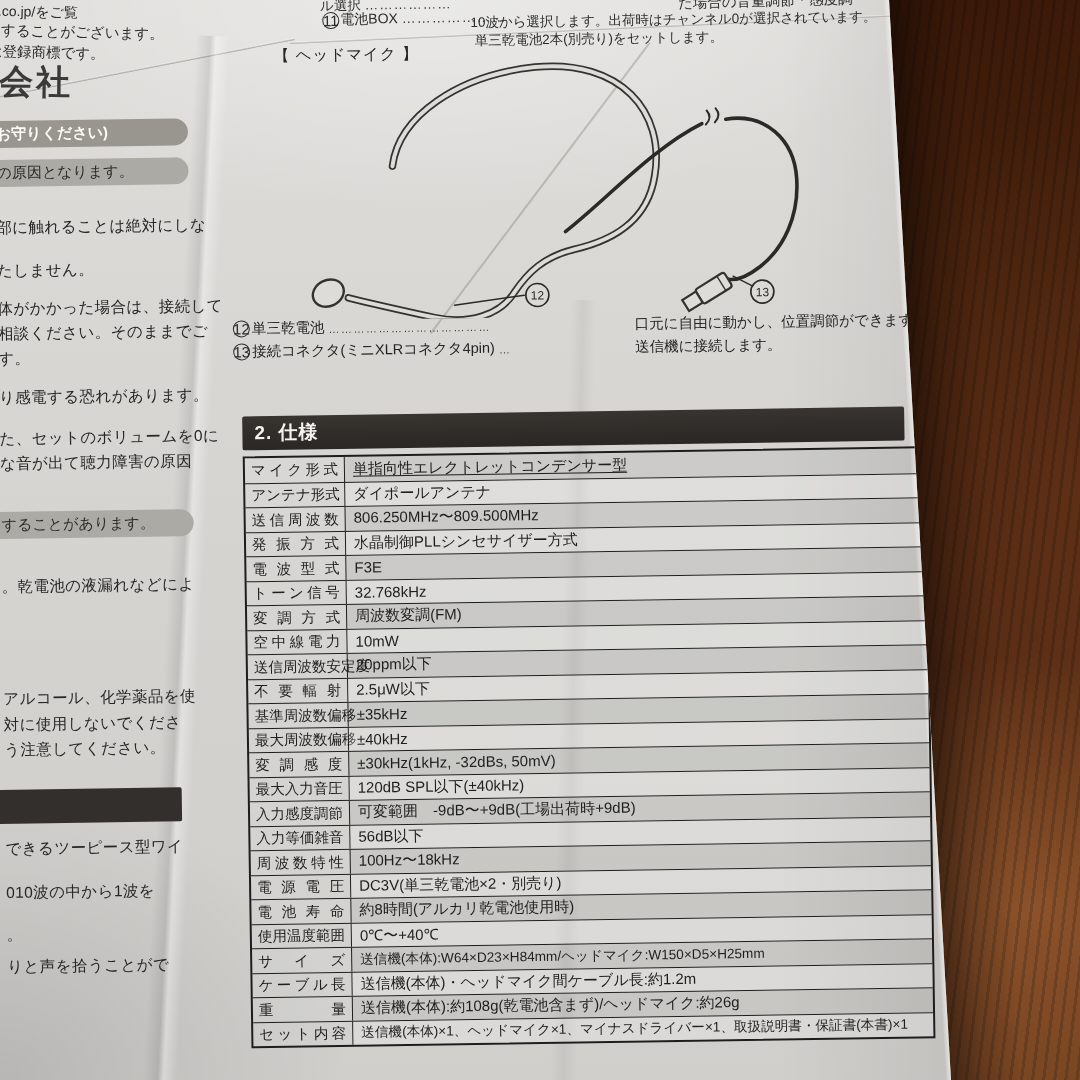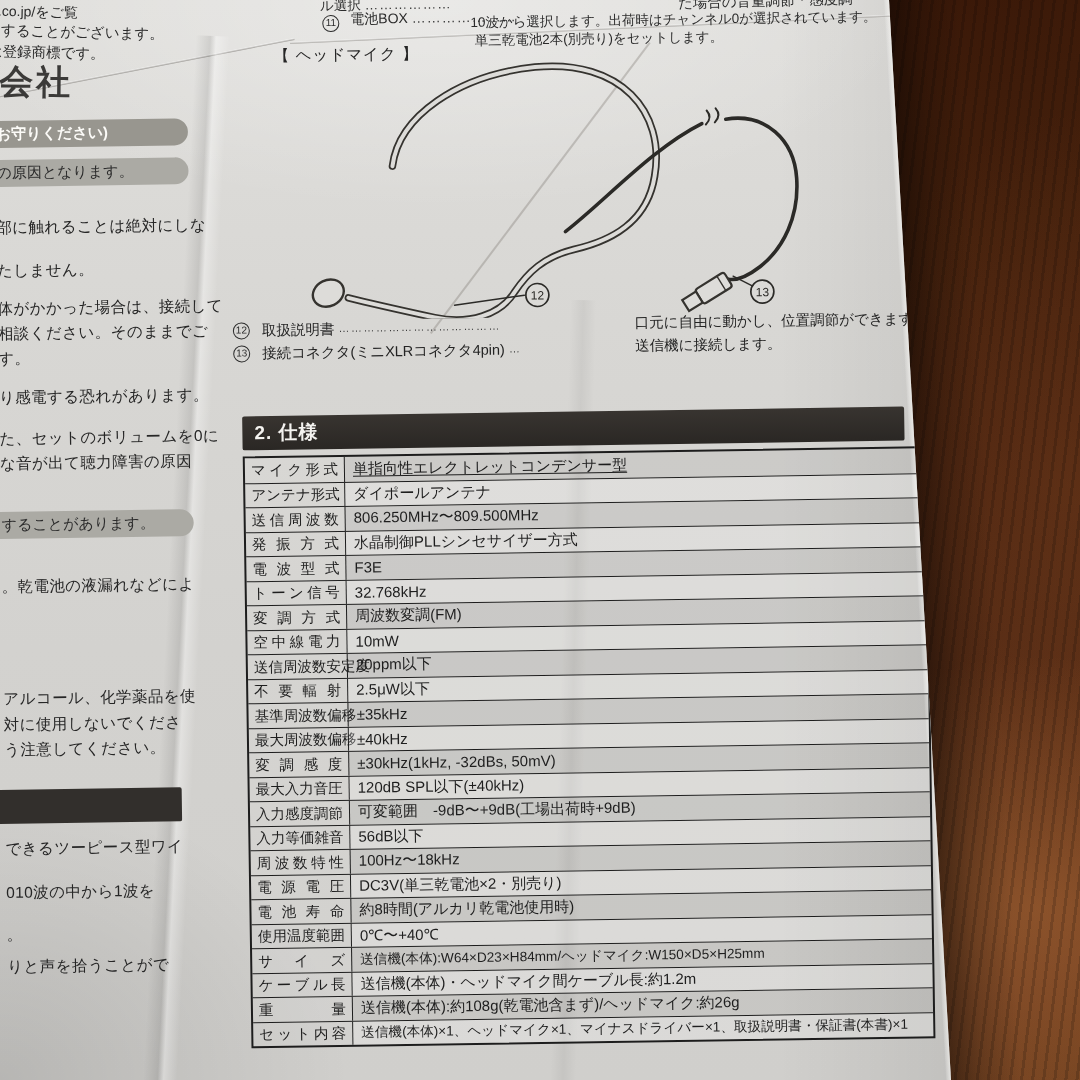--- a/index.html
+++ b/index.html
@@ -55,21 +55,21 @@
   .f-company{left:6px;top:52px;font-size:34px;font-weight:600;letter-spacing:3px;color:#3b3a38;transform:rotate(1.4deg);}
   .f-channel{left:328px;top:-6px;font-size:13.5px;}
   .f-volume{left:686px;top:-5px;font-size:14.5px;transform:rotate(-.6deg);}
   .f-battline{left:330px;top:8px;font-size:14px;}
   .f-chandesc{left:478px;top:13px;font-size:13.5px;}
   .f-battdesc{left:482px;top:31px;font-size:13.5px;}
   .dots{letter-spacing:1px;color:#3a3a3a;}
 
   .circ{display:inline-flex;align-items:center;justify-content:center;
     width:15px;height:15px;border:1.2px solid #2b2b2b;border-radius:50%;
-    font-size:10px;line-height:1;color:#2b2b2b;vertical-align:-2px;margin-right:11px;flex:none;}
+    font-size:15px;line-height:1;color:#2b2b2b;vertical-align:-2px;margin-right:1px;flex:none;}
 
   
   .left-item{position:absolute;white-space:nowrap;}
   .l-text{left:1px;font-size:15.5px;letter-spacing:.4px;color:#262626;}
   .l-band{left:-22px;width:216px;height:27px;border-radius:0 14px 14px 0;
     display:flex;align-items:center;padding-left:24px;box-sizing:border-box;font-size:15px;}
   .l-band1{background:#98968f;color:#fcfbf8;font-weight:bold;}
   .l-band2{background:#abaaa4;color:#2c2c2c;}
   .l-bar{left:-22px;width:200px;height:34px;background:#322f2c;border-radius:2px;}
 
@@ -179,21 +179,21 @@
           <circle cx="486" cy="243" r="11.5" stroke="#2b2a27" stroke-width="1.7" fill="#dbdad7"></circle>
         </g>
         <text x="261" y="247.5" text-anchor="middle" font-size="12" fill="#2b2a27">12</text>
         <text x="486" y="247.5" text-anchor="middle" font-size="12" fill="#2b2a27">13</text>
       </svg>
 
       <div class="callouts">
         <div class="co-row">
           <span class="co-label">
               <span class="circ">12</span>
-              <span>取扱説明書</span>
+              <span>単三乾電池</span>
             </span>
           <span class="co-leader">…………………………………</span>
           <span class="co-desc">口元に自由に動かし、位置調節ができます。</span>
         </div>
         <div class="co-row">
           <span class="co-label">
               <span class="circ">13</span>
               <span>接続コネクタ(ミニXLRコネクタ4pin)</span>
             </span>
           <span class="co-leader">…</span>

